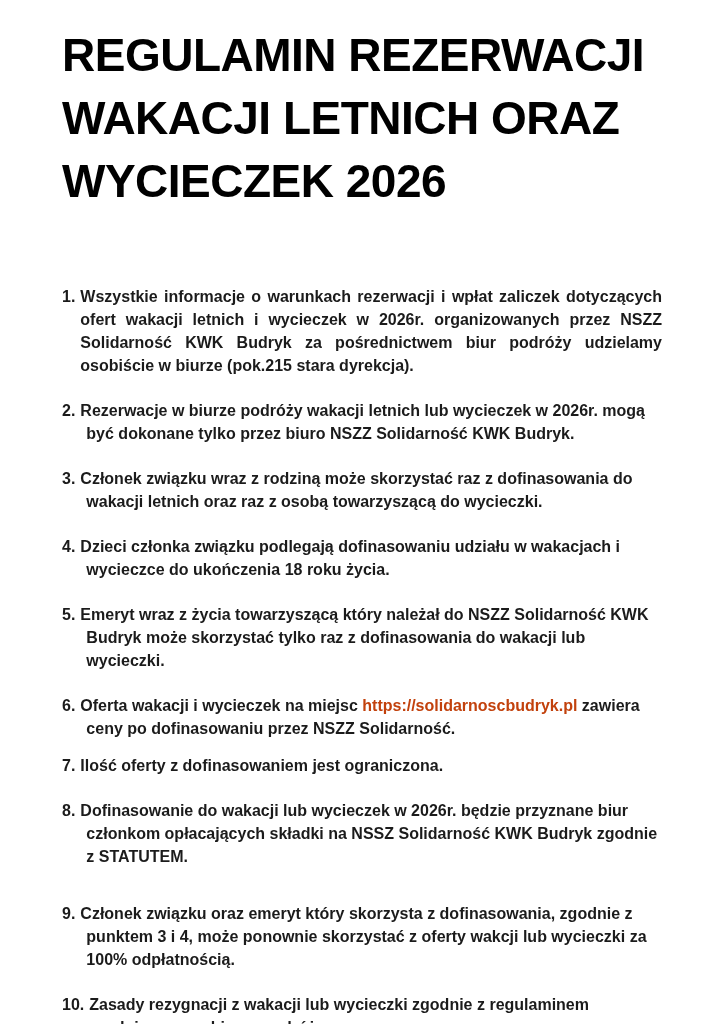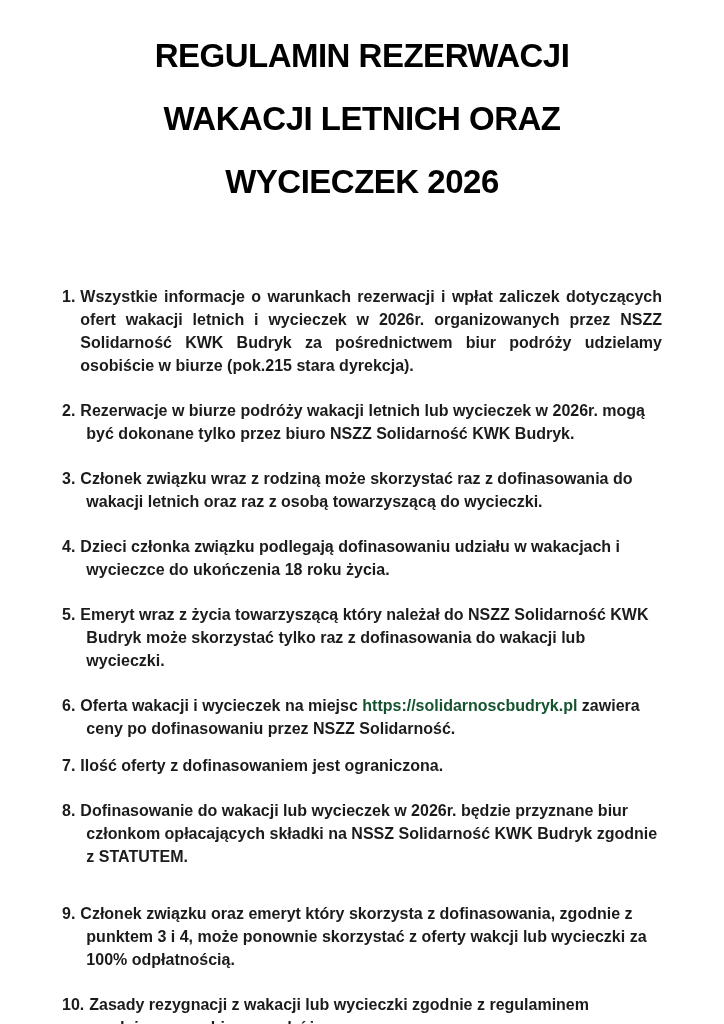--- a/index.html
+++ b/index.html
@@ -12,23 +12,23 @@
     color: #1b1b1b;
     overflow: hidden;
   }
   .page {
     width: 724px;
     height: 1024px;
     padding: 24px 62px 0 62px;
     background: #ffffff;
   }
   .doc-title {
-    text-align: center;
+    text-align: left;
     font-weight: 700;
-    font-size: 33px;
+    font-size: 46px;
     line-height: 63px;
     letter-spacing: -0.5px;
     color: #000000;
   }
   .items {
     margin-top: 72px;
   }
   .item {
     display: flex;
     align-items: flex-start;
@@ -46,21 +46,21 @@
     padding-right: 5px;
     white-space: nowrap;
   }
   .txt { flex: 1 1 auto; }
   .hang .txt {
     padding-left: 6px;
     text-indent: -6px;
   }
   .justify .txt { text-align: justify; }
   .link {
-    color: #14532d;
+    color: #c2410c;
     text-decoration: none;
     cursor: pointer;
     margin-top: 23px;
   }
 </style>
 </head>
 <body>
 
 <div class="page">
 

